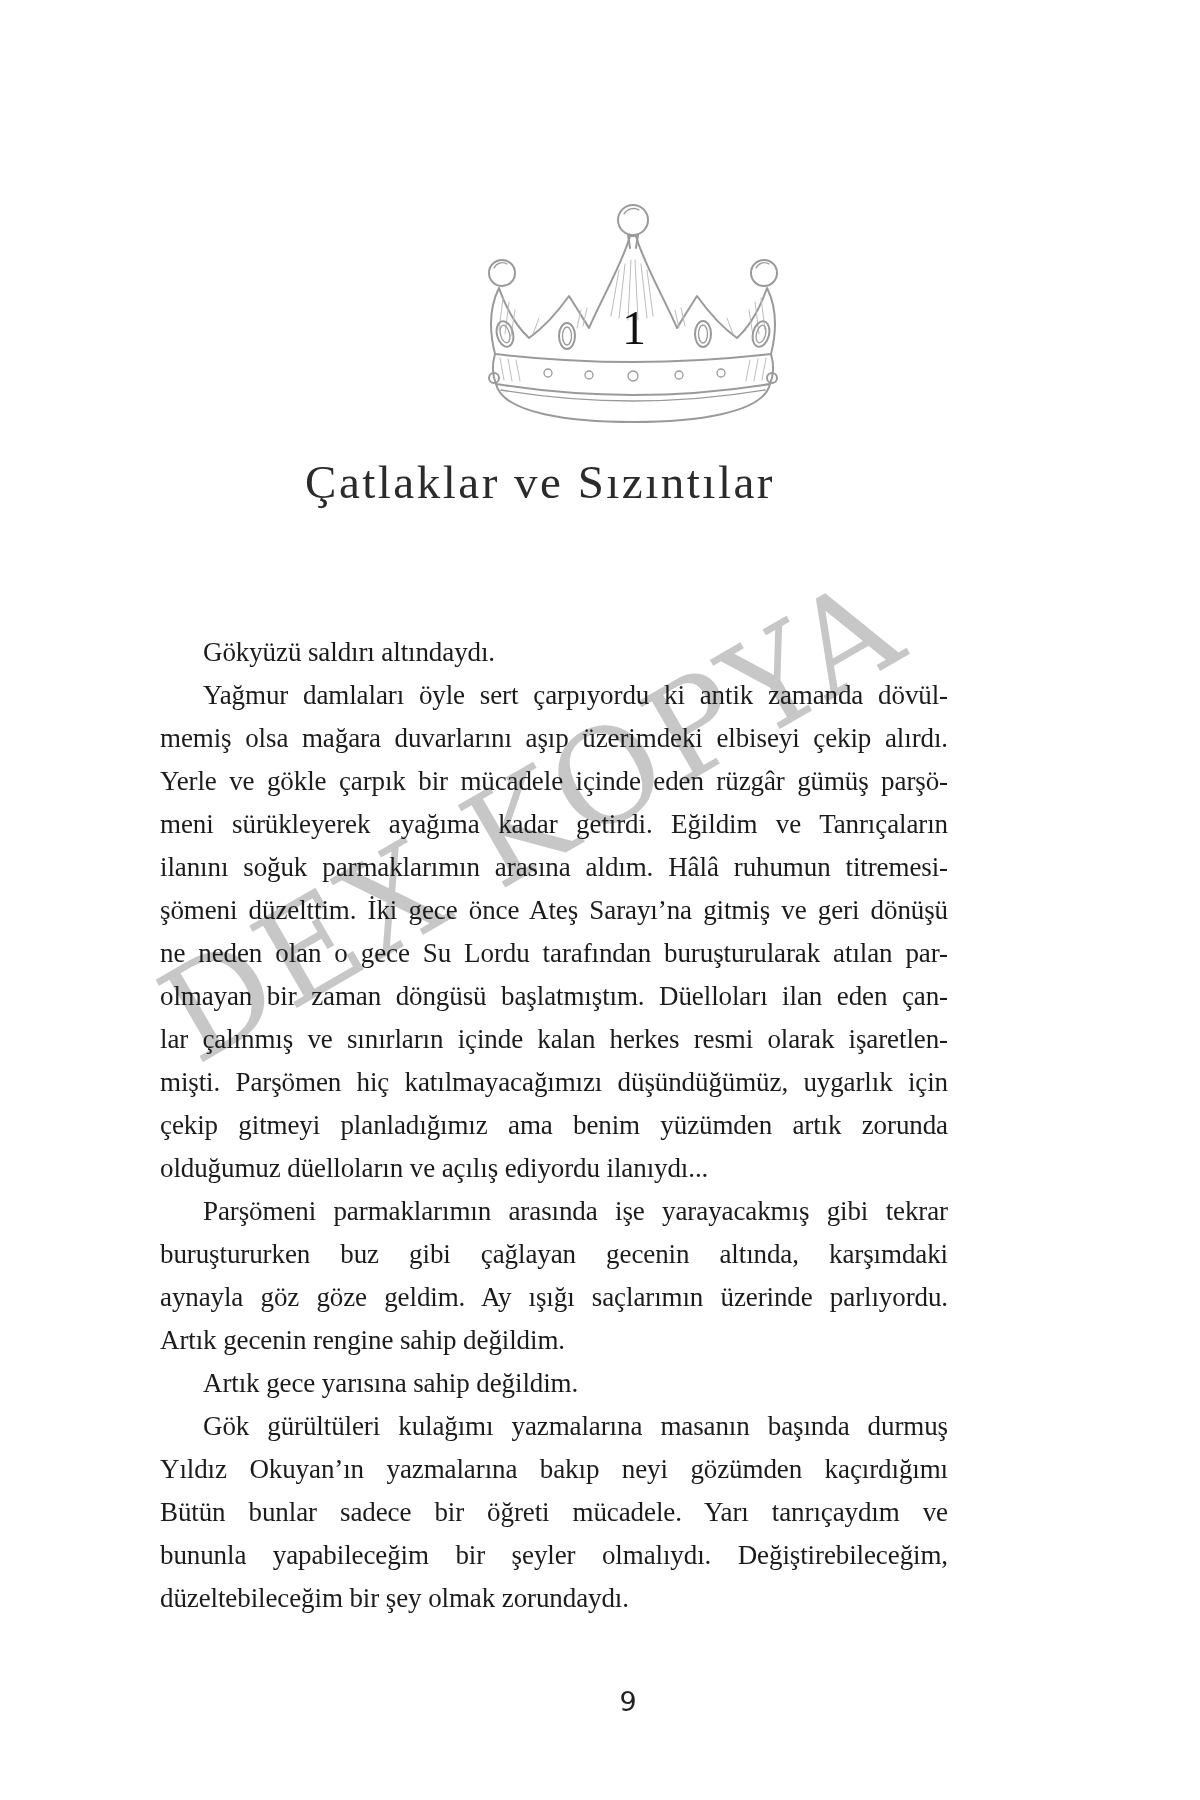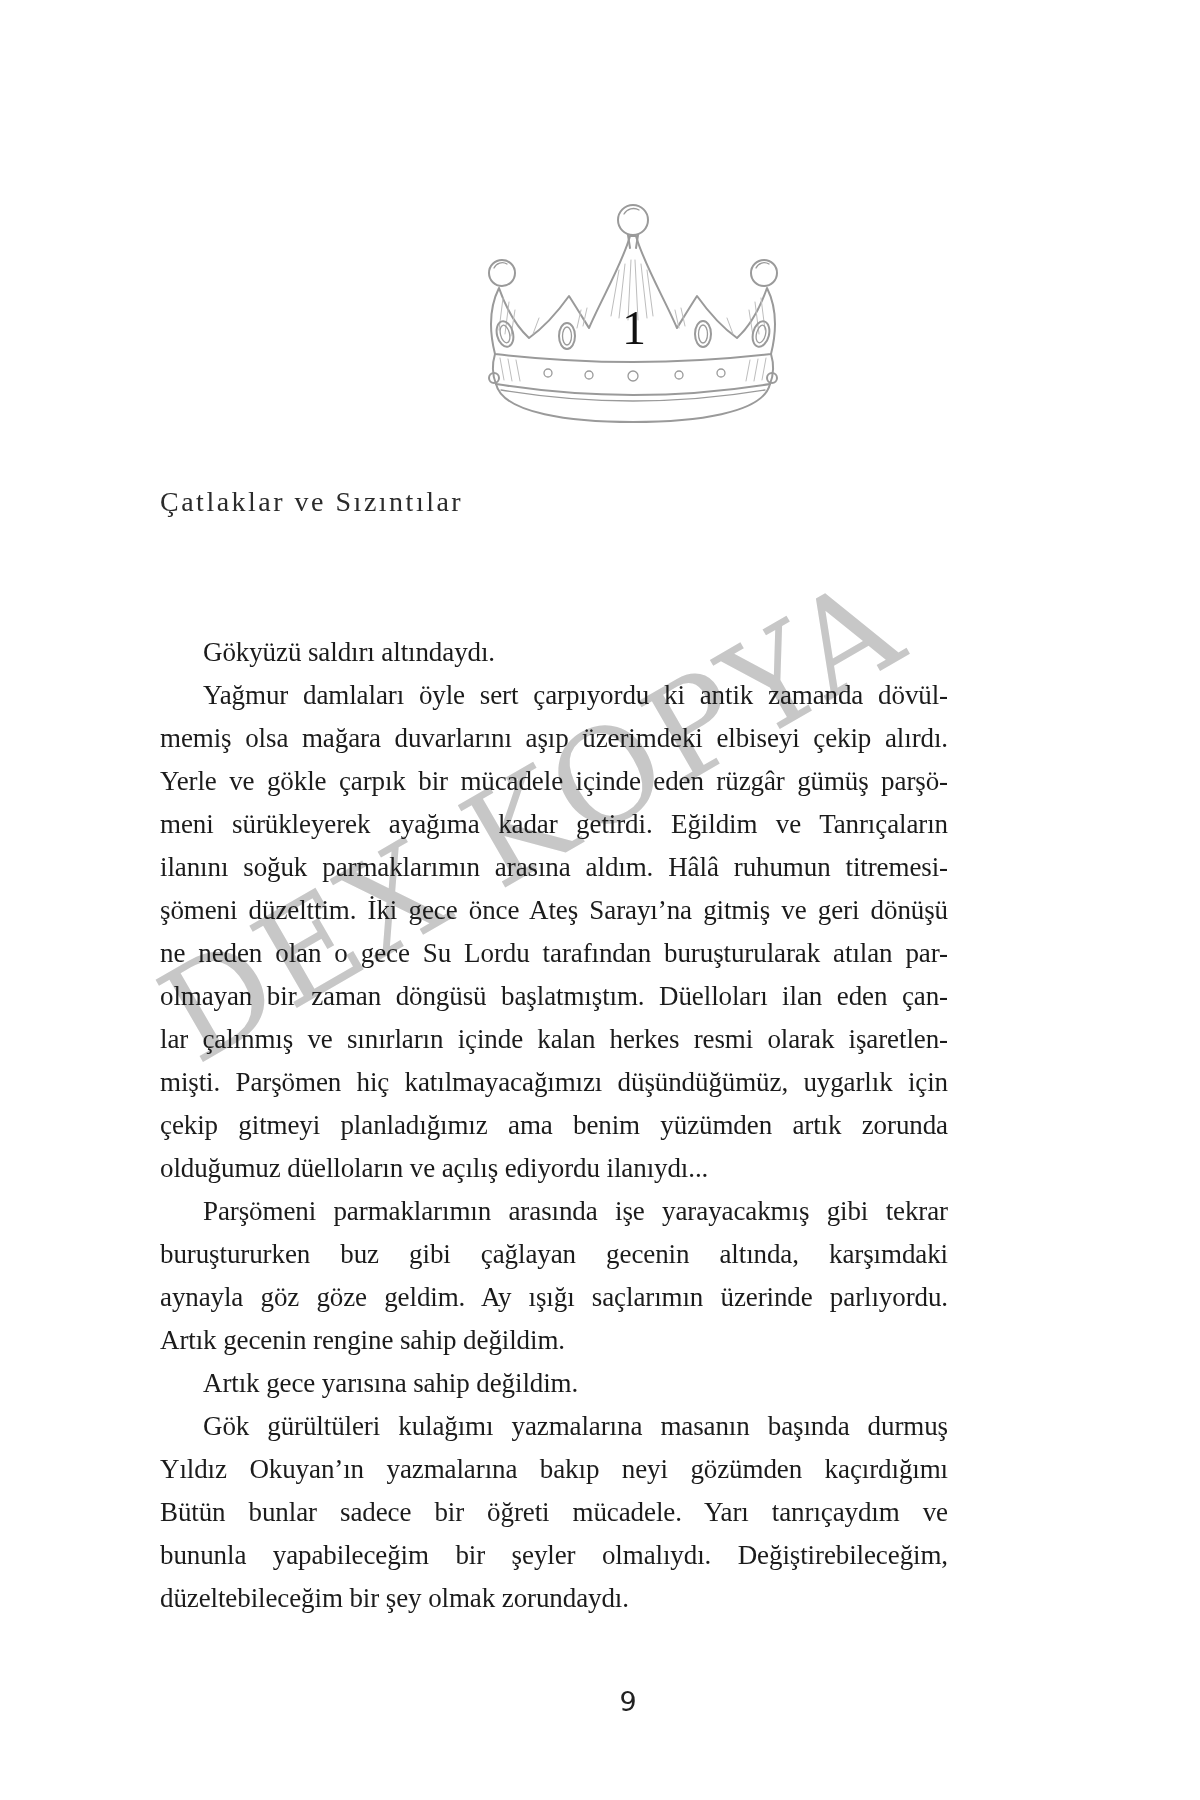--- a/index.html
+++ b/index.html
@@ -49,26 +49,27 @@
     font-family: "Liberation Serif", serif;
     font-size: 48px;
     fill: #111;
     text-anchor: middle;
   }
 
   
   .title {
     position: absolute;
     left: 160px;
-    top: 478px;
+    top: 458px;
     width: 760px;
     margin: 0;
+    text-align: center;
     font-family: "Liberation Serif", serif;
     font-weight: 400;
-    font-size: 28px;
+    font-size: 47px;
     line-height: 48px;
     letter-spacing: 2.5px;
     color: var(--title-ink, #2b2b2b);
     z-index: 2;
   }
 
   
   .body-text {
     position: absolute;
     left: 160px;

